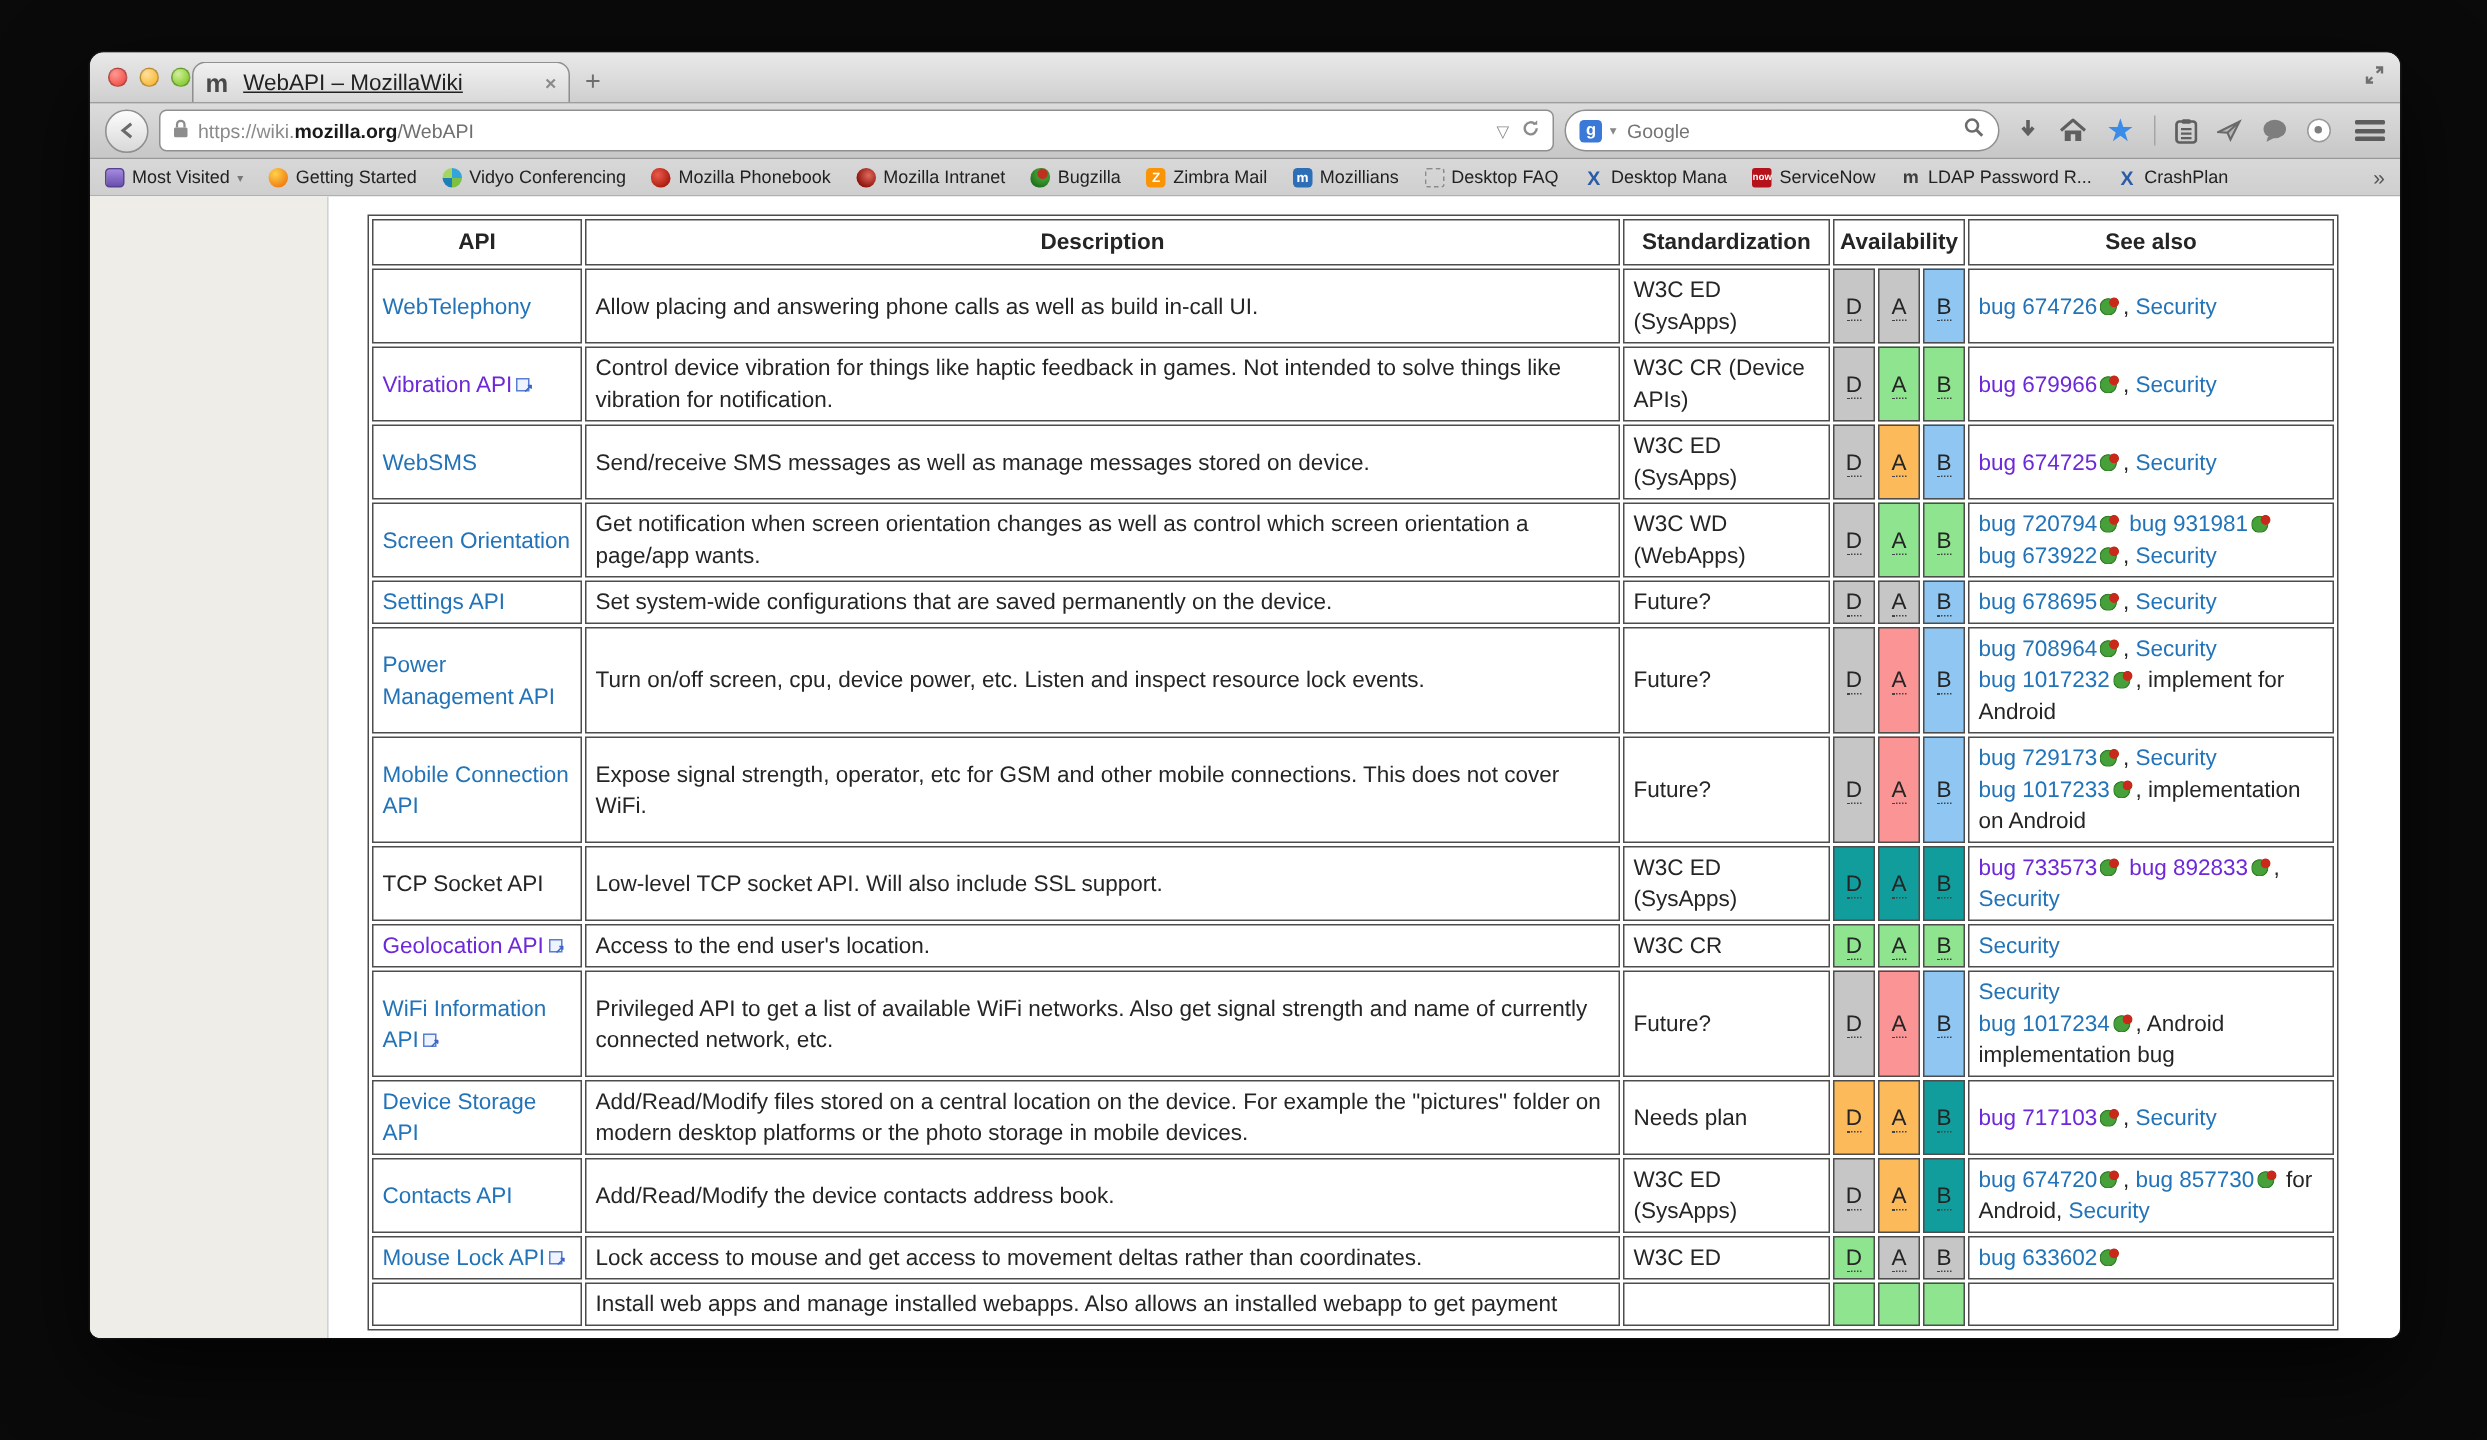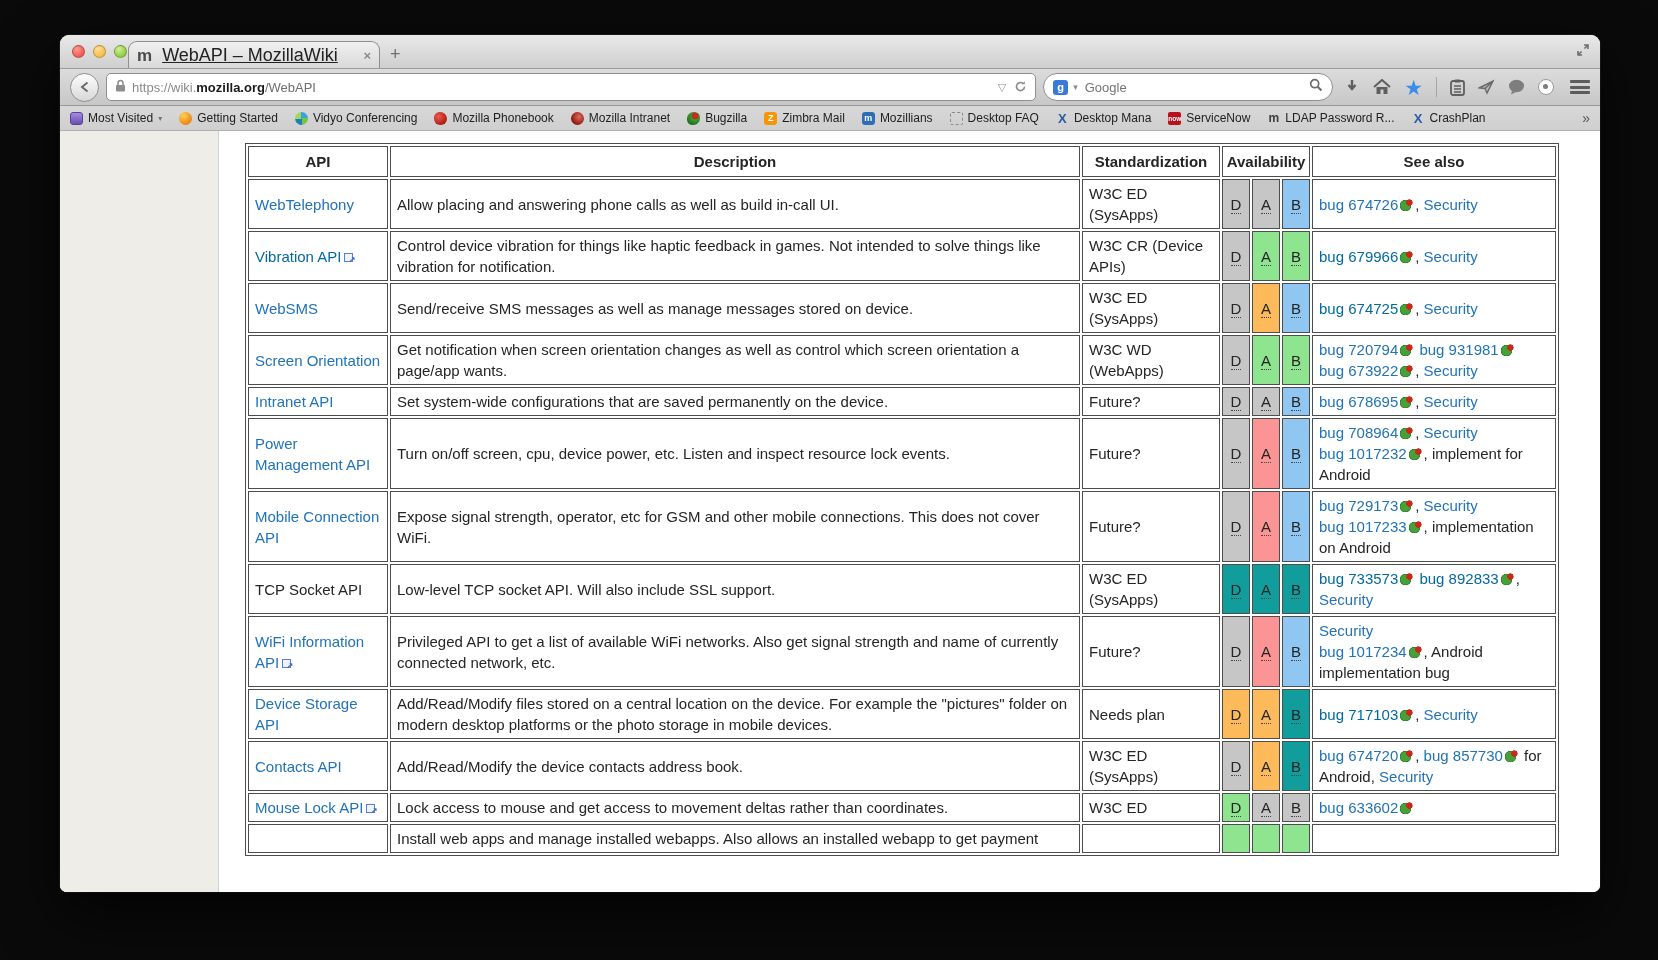--- a/index.html
+++ b/index.html
@@ -6,21 +6,21 @@
   .stage{position:relative;width:1658px;height:960px;background:#0a0a0a;overflow:hidden;}
   .window{position:absolute;left:60px;top:35px;width:1540px;height:857px;border-radius:9px 9px 7px 7px;
           overflow:hidden;background:#fff;box-shadow:0 22px 60px rgba(0,0,0,.75),0 0 0 1px #1c1c1c;}
   
   .titlebar{position:relative;height:33px;background:linear-gradient(#e9e9e9,#cfcfcf);border-bottom:1px solid #9d9d9d;}
   .lights{position:absolute;left:12px;top:10px;display:flex;gap:8px;}
   .light{width:13px;height:13px;border-radius:50%;border:1px solid rgba(0,0,0,.25);box-sizing:border-box;}
   .tab{position:absolute;left:68px;bottom:0;width:252px;height:27px;background:linear-gradient(#f0f0f0,#d9d9d9);
        border:1px solid #8f8f8f;border-bottom:none;border-radius:9px 9px 0 0;display:flex;align-items:center;padding:0 8px;box-sizing:border-box;}
   .tab .favicon-m{font-weight:bold;font-size:17px;color:#4a4a4a;line-height:1;margin-right:10px;}
-  .tab .tab-title{flex:1;font-size:18px;color:#222;text-decoration:underline;white-space:nowrap;overflow:hidden;}
+  .tab .tab-title{flex:1;font-size:15px;color:#222;text-decoration:underline;white-space:nowrap;overflow:hidden;}
   .tab .tab-close{color:#8a8a8a;font-size:13px;font-weight:bold;margin-left:6px;cursor:default;}
   .newtab{position:absolute;left:330px;bottom:3px;font-size:18px;color:#6e6e6e;}
   .expand{position:absolute;right:10px;top:8px;color:#7a7a7a;}
   
   .navbar{height:37px;background:linear-gradient(#dcdcdc,#c7c7c7);border-bottom:1px solid #989898;
           display:flex;align-items:center;padding:0 10px;gap:7px;box-sizing:border-box;}
   .backbtn{width:27px;height:27px;border-radius:50%;background:linear-gradient(#fdfdfd,#d8d8d8);
            border:1px solid #8f8f8f;display:flex;align-items:center;justify-content:center;color:#666;font-size:15px;flex:none;}
   .urlbar{flex:1;min-width:0;height:26px;background:#fff;border:1px solid #8f8f8f;border-radius:5px;
           display:flex;align-items:center;padding:0 8px;gap:6px;font-size:13px;}
@@ -70,21 +70,21 @@
   .page{flex:1;min-width:0;padding:12px 0 0 26px;overflow:hidden;}
   
   table.wikitable{border-collapse:separate;border-spacing:2px;border:1px solid #4d4d4d;table-layout:fixed;
                   font-size:15px;color:#252525;background:#fff;}
   table.wikitable th,table.wikitable td{border:1px solid #4d4d4d;padding:3px 6px;vertical-align:middle;line-height:21px;
                   overflow:hidden;}
   table.wikitable th{text-align:center;font-weight:bold;padding:4px 2px;}
   td.avail{text-align:center;padding:2px 0;}
   td.avail span.ab{border-bottom:1px dotted #444;padding-bottom:0px;}
   a.wl{color:#2273b8;text-decoration:none;}
-  a.wl.visited{color:#0369a1;}
+  a.wl.visited{color:#6d28d9;}
   .ext-ico{display:inline-block;width:10px;height:10px;margin-left:3px;position:relative;vertical-align:baseline;}
   .ext-ico::before{content:"";position:absolute;left:0;bottom:0;width:7px;height:7px;border:1px solid #5b7fd0;background:#eef3ff;}
   .ext-ico::after{content:"\2197";position:absolute;right:-1px;top:-3px;font-size:8px;color:#3c66c4;font-weight:bold;}
   .bug-ico{display:inline-block;width:13px;height:12px;margin:0 2px;vertical-align:-1px;
     background:radial-gradient(circle at 72% 30%,#c8291b 0 3px,rgba(0,0,0,0) 3.5px),
                radial-gradient(circle at 42% 55%,#47a13a 0 4.5px,#2c7a24 5.5px,rgba(0,0,0,0) 6px);}
 </style>
 </head>
 <body>
 
@@ -299,21 +299,21 @@
               <tr>
                 <td><a class="wl">Screen Orientation</a></td>
                 <td>Get notification when screen orientation changes as well as control which screen orientation a page/app wants.</td>
                 <td>W3C WD (WebApps)</td>
                 <td class="avail" style="background: rgb(198, 198, 198);"><span class="ab">D</span></td>
                 <td class="avail" style="background: rgb(143, 229, 143);"><span class="ab">A</span></td>
                 <td class="avail" style="background: rgb(143, 229, 143);"><span class="ab">B</span></td>
                 <td><a class="wl">bug 720794</a><span class="bug-ico"></span><span> </span><a class="wl">bug 931981</a><span class="bug-ico"></span><br><a class="wl">bug 673922</a><span class="bug-ico"></span><span>, </span><a class="wl">Security</a></td>
               </tr>
               <tr>
-                <td><a class="wl">Intranet API</a></td>
+                <td><a class="wl">Settings API</a></td>
                 <td>Set system-wide configurations that are saved permanently on the device.</td>
                 <td>Future?</td>
                 <td class="avail" style="background: rgb(198, 198, 198);"><span class="ab">D</span></td>
                 <td class="avail" style="background: rgb(198, 198, 198);"><span class="ab">A</span></td>
                 <td class="avail" style="background: rgb(143, 199, 242);"><span class="ab">B</span></td>
                 <td><a class="wl">bug 678695</a><span class="bug-ico"></span><span>, </span><a class="wl">Security</a></td>
               </tr>
               <tr>
                 <td><a class="wl">Power Management API</a></td>
                 <td>Turn on/off screen, cpu, device power, etc. Listen and inspect resource lock events.</td>
@@ -335,20 +335,29 @@
               <tr>
                 <td><span>TCP Socket API</span></td>
                 <td>Low-level TCP socket API. Will also include SSL support.</td>
                 <td>W3C ED (SysApps)</td>
                 <td class="avail" style="background: rgb(18, 157, 157);"><span class="ab">D</span></td>
                 <td class="avail" style="background: rgb(18, 157, 157);"><span class="ab">A</span></td>
                 <td class="avail" style="background: rgb(18, 157, 157);"><span class="ab">B</span></td>
                 <td><a class="wl visited">bug 733573</a><span class="bug-ico"></span><span> </span><a class="wl visited">bug 892833</a><span class="bug-ico"></span><span>,</span><br><a class="wl">Security</a></td>
               </tr>
               <tr>
+                <td><a class="wl visited">Geolocation API</a><span class="ext-ico"></span></td>
+                <td>Access to the end user's location.</td>
+                <td>W3C CR</td>
+                <td class="avail" style="background: rgb(143, 229, 143);"><span class="ab">D</span></td>
+                <td class="avail" style="background: rgb(143, 229, 143);"><span class="ab">A</span></td>
+                <td class="avail" style="background: rgb(143, 229, 143);"><span class="ab">B</span></td>
+                <td><a class="wl">Security</a></td>
+              </tr>
+              <tr>
                 <td><a class="wl">WiFi Information API</a><span class="ext-ico"></span></td>
                 <td>Privileged API to get a list of available WiFi networks. Also get signal strength and name of currently connected network, etc.</td>
                 <td>Future?</td>
                 <td class="avail" style="background: rgb(198, 198, 198);"><span class="ab">D</span></td>
                 <td class="avail" style="background: rgb(251, 149, 149);"><span class="ab">A</span></td>
                 <td class="avail" style="background: rgb(143, 199, 242);"><span class="ab">B</span></td>
                 <td><a class="wl">Security</a><br><a class="wl">bug 1017234</a><span class="bug-ico"></span><span>, Android implementation bug</span></td>
               </tr>
               <tr>
                 <td><a class="wl">Device Storage API</a></td>

